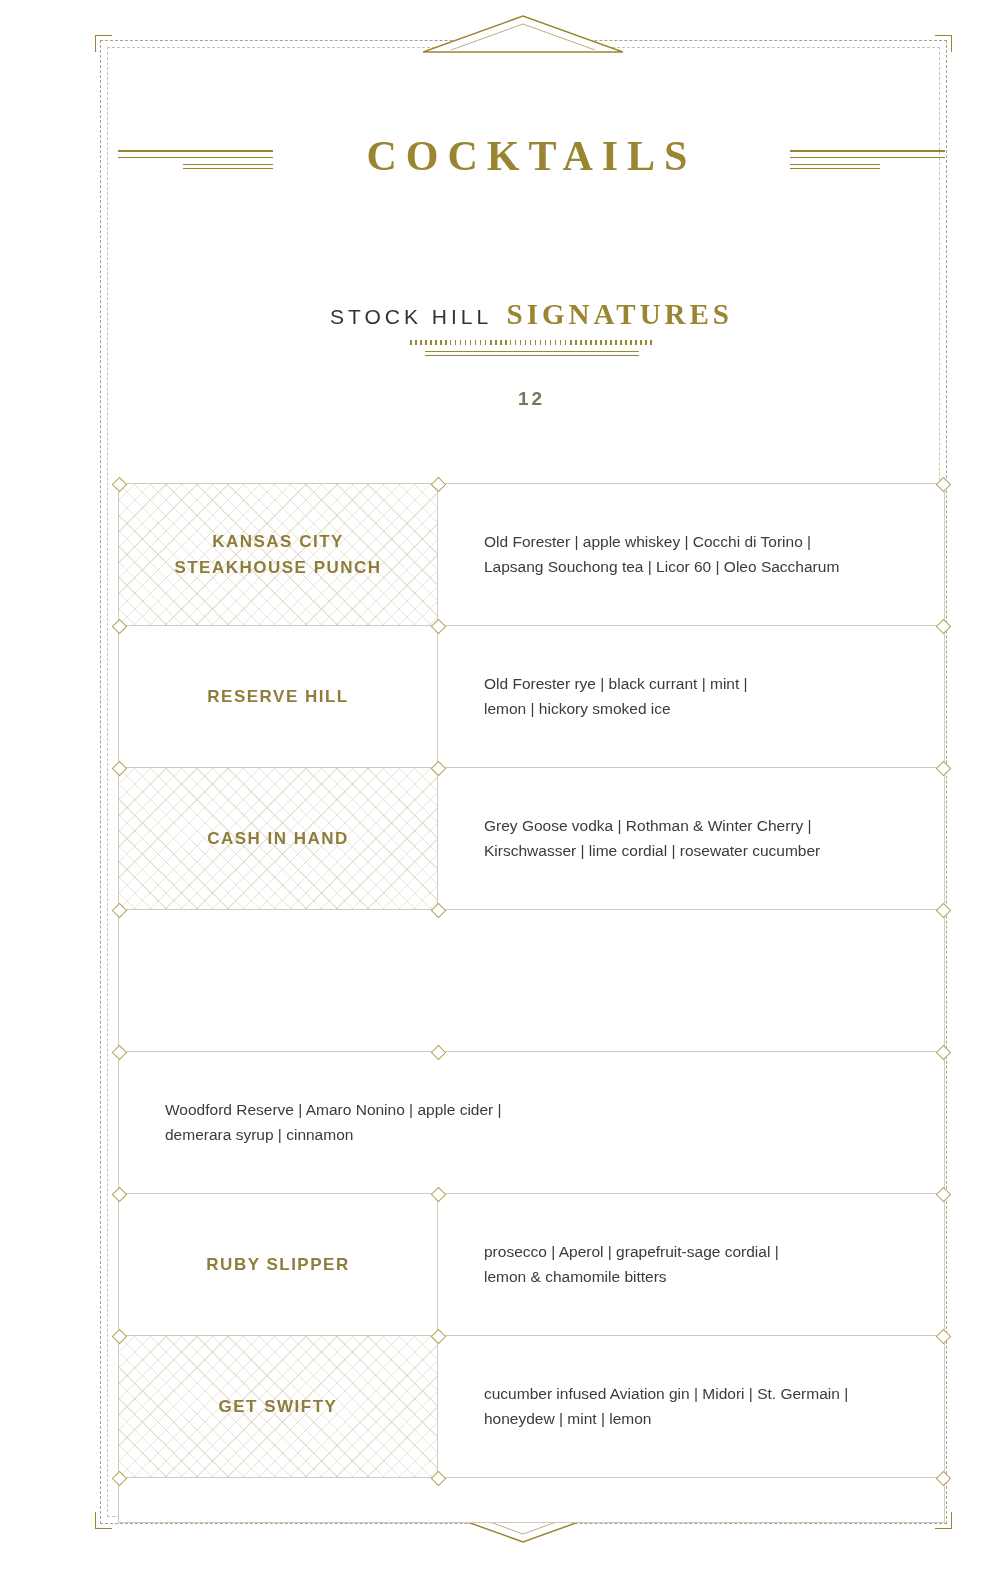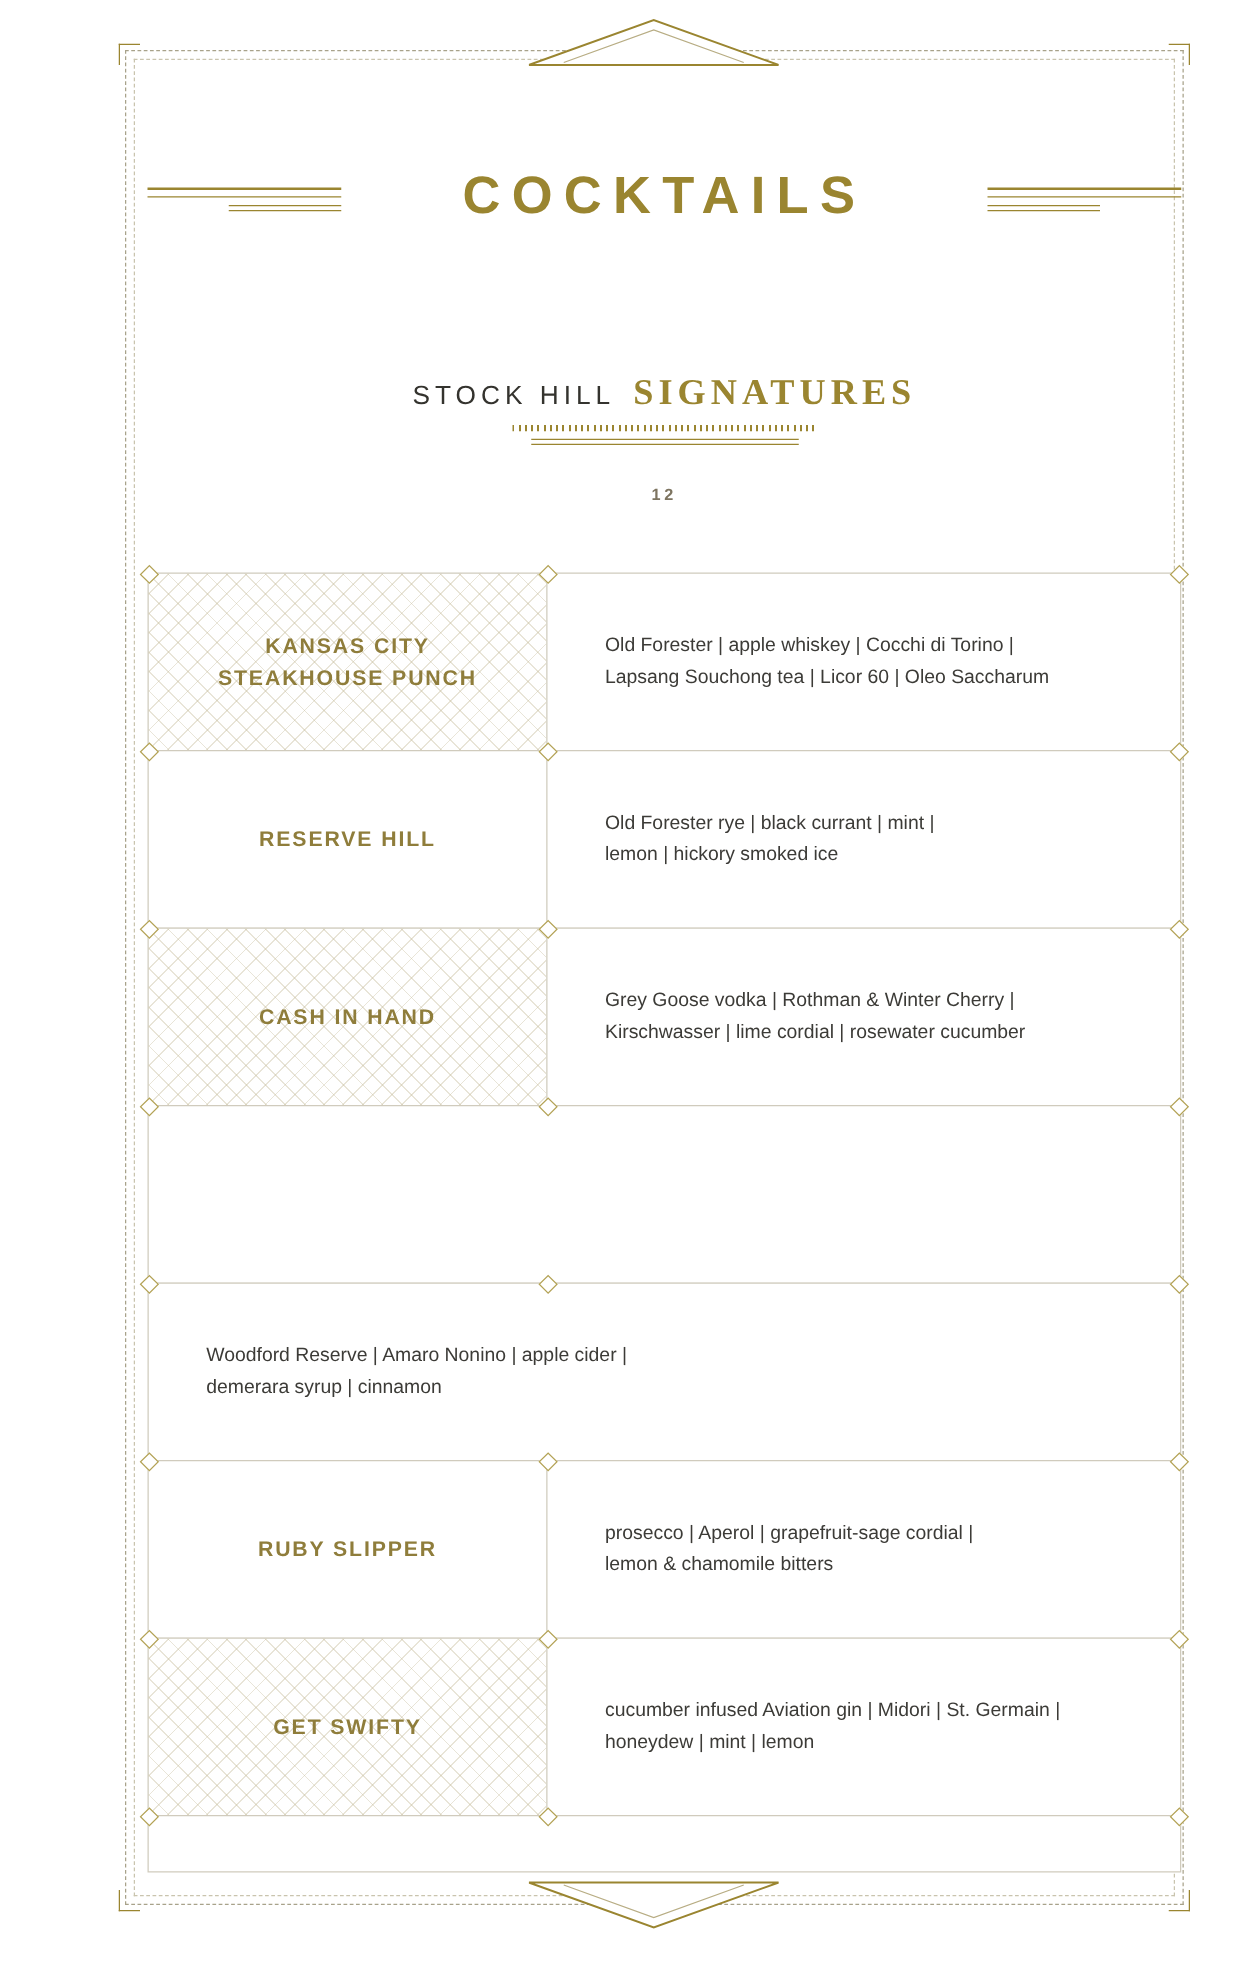--- a/index.html
+++ b/index.html
@@ -16,21 +16,21 @@
   .corner.bl{left:95px;bottom:42px;border-left:1px solid #9a8530;border-bottom:1px solid #9a8530;}
   .corner.br{right:48px;bottom:42px;border-right:1px solid #9a8530;border-bottom:1px solid #9a8530;}
   .chevron{position:absolute;left:423px;width:200px;}
   .chevron.top{top:10px;height:44px;}
   .chevron.bottom{top:1500px;height:48px;}
 
   
   .header{position:absolute;left:118px;top:0;width:827px;text-align:center;}
   .title{
     position:absolute;left:0;top:132px;width:100%;
-    font-family:Liberation Sans, sans-serif;font-weight:bold;
+    font-family:Liberation Serif, serif;font-weight:bold;
     font-size:42px;letter-spacing:9px;color:#9a8530;
   }
   .deco-lines{position:absolute;top:150px;width:155px;height:22px;}
   .deco-lines.left{left:0;}
   .deco-lines.right{right:0;}
   .deco-lines .l1{position:absolute;top:0;left:0;width:100%;height:2px;background:#9a8530;}
   .deco-lines .l2{position:absolute;top:7px;left:0;width:100%;height:1px;background:#9a8530;}
   .deco-lines.left .l3{position:absolute;top:14px;right:0;width:90px;height:3px;border-top:1px solid #9a8530;border-bottom:1px solid #9a8530;}
   .deco-lines.right .l3{position:absolute;top:14px;left:0;width:90px;height:3px;border-top:1px solid #9a8530;border-bottom:1px solid #9a8530;}
   .subtitle{position:absolute;left:0;top:298px;width:100%;white-space:nowrap;}
@@ -41,24 +41,24 @@
   .collection{
     font-family:"Liberation Serif", serif;font-weight:bold;
     font-size:29px;letter-spacing:4px;color:#9a8530;margin-left:10px;vertical-align:baseline;
   }
   .sig-rules{position:absolute;left:0;top:340px;width:100%;}
   .sig-rule1{
     margin:0 auto;width:244px;height:5px;
     background:repeating-linear-gradient(90deg,#9a8530 0 1.5px,transparent 1.5px 5px);
   }
   .sig-rule2{margin:6px auto 0;width:214px;height:3px;border-top:1px solid #9a8530;border-bottom:1px solid #9a8530;}
-  .price{position:absolute;left:0;top:388px;width:100%;font-size:13px;letter-spacing:3px;color:#7d7460;font-weight:bold;}
-
-  
-  .menu{position:absolute;left:118px;top:458px;width:827px;}
+  .price{position:absolute;left:0;top:388px;width:100%;font-size:19px;letter-spacing:3px;color:#7d7460;font-weight:bold;}
+
+  
+  .menu{position:absolute;left:118px;top:483px;width:827px;}
   .row{
     position:relative;display:flex;height:141px;
     border:1px solid #d0cbbd;margin-top:-1px;background:#ffffff;box-sizing:content-box;
   }
   .row:first-child{margin-top:0;}
   .name-cell{
     width:319px;box-sizing:border-box;border-right:1px solid #d0cbbd;
     display:flex;align-items:center;justify-content:center;text-align:center;padding:0 18px;
   }
   .name-cell.pattern{

